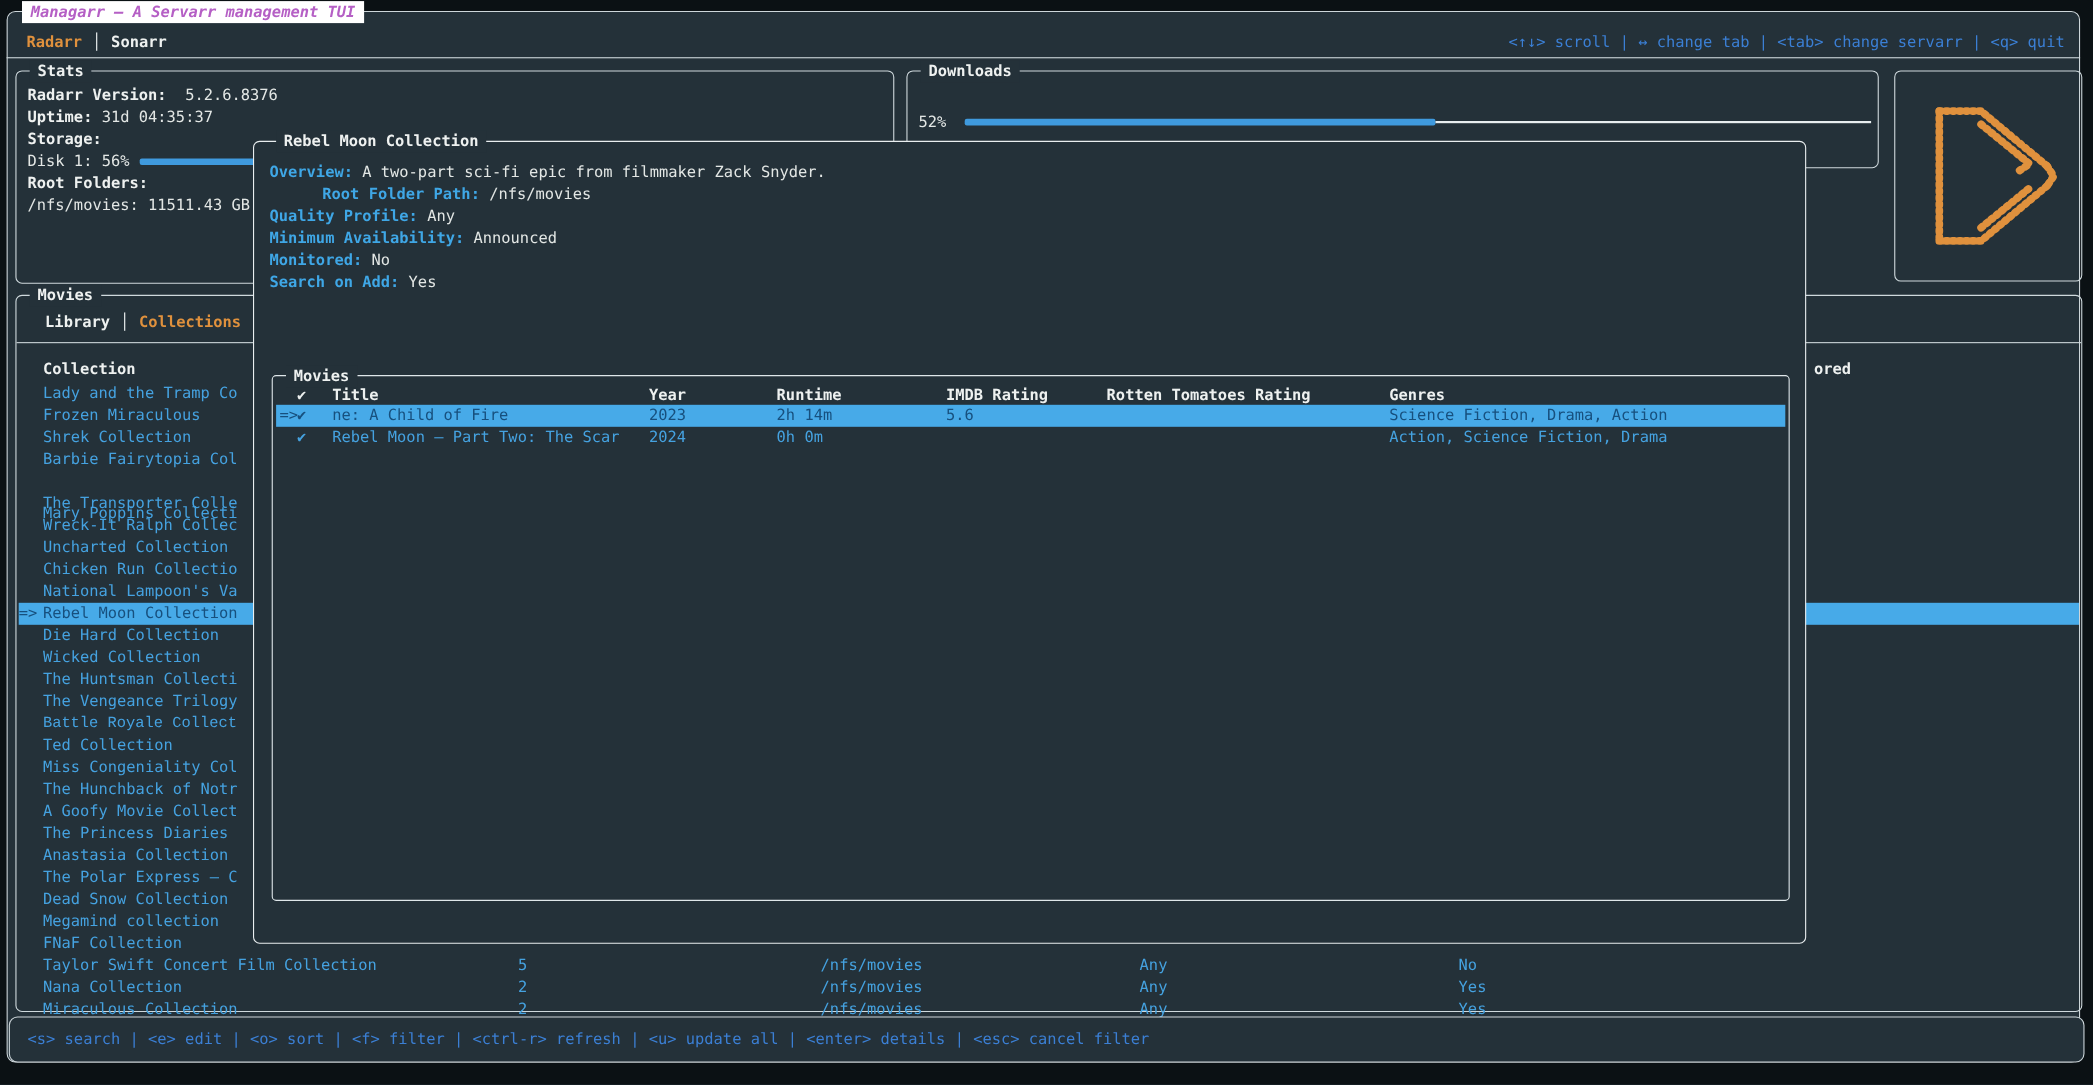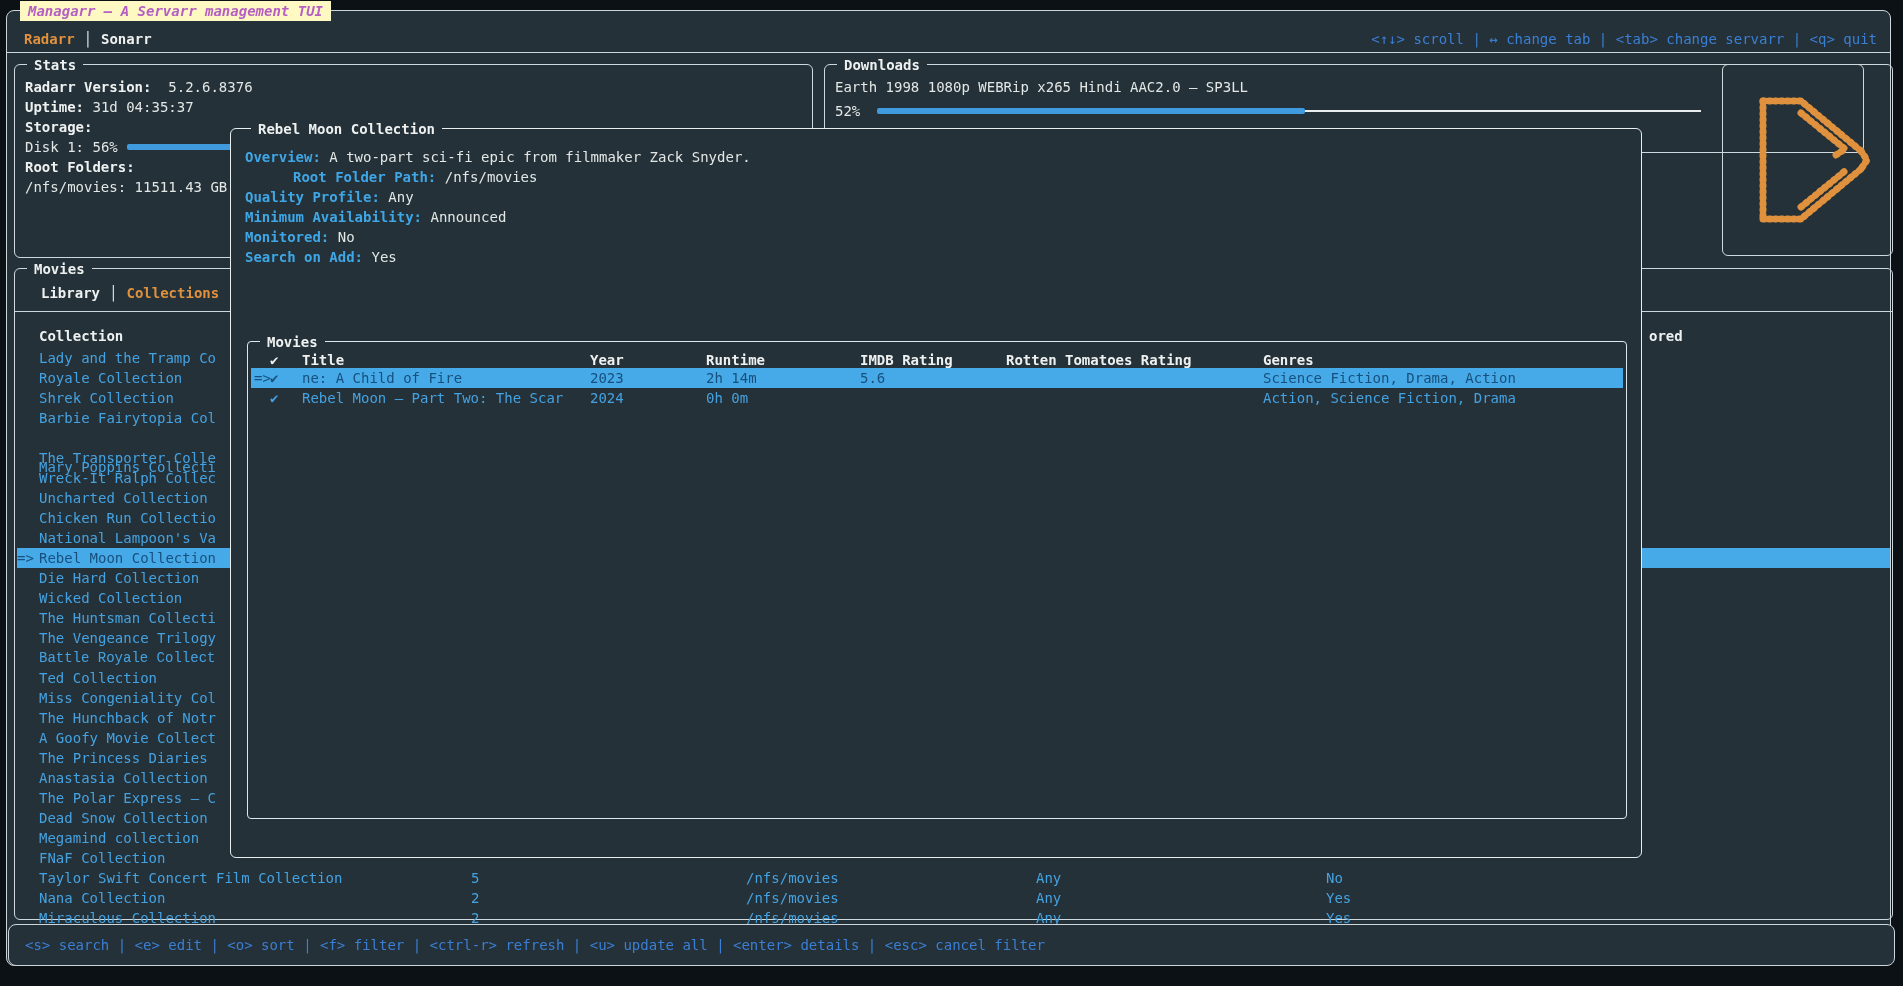--- a/index.html
+++ b/index.html
@@ -11,21 +11,21 @@
     color:#e3e7e5;
     position:relative; overflow:hidden;
   }
   .abs { position:absolute; }
   .screen { left:6px; top:10px; width:1885px; height:956px;
     background:#243139; border:1px solid #cdd6da; border-radius:8px; }
   .panel { position:absolute; border:1px solid #cfd9dd; border-radius:6px; }
   .panel-title { position:absolute; top:-10px; background:#243139; padding:0 7px;
     font-weight:bold; color:#eef1f0; white-space:nowrap; }
   .app-title { left:20px; top:1px; color:#b55fc5; font-weight:bold; font-style:italic;
-    background:#fef9c3; padding:0 8px; white-space:nowrap; z-index:3; }
+    background:#ffffff; padding:0 8px; white-space:nowrap; z-index:3; }
   .tabs-row { left:24px; top:29px; white-space:nowrap; font-weight:bold; }
   .tab-sep { color:#dfe5e6; font-weight:normal; padding:0 9px; }
   .tab-active { color:#e0913d; }
   .tab-idle { color:#eef1f0; }
   .keybinds { color:#3b7fd4; white-space:nowrap; }
   .hline { position:absolute; border-top:1px solid #cdd6da; height:0; }
   .blue { color:#45a2e0; }
   .lbl { font-weight:bold; color:#eef1f0; }
   .mlbl { font-weight:bold; color:#3fa7e6; }
   .row-line { position:absolute; white-space:nowrap; height:20px; }
@@ -74,23 +74,22 @@
       <div class="bar-rest"></div>
   </div>
   <div class="row-line" style="left:10px; top:92px;">
     <span class="lbl">Root Folders:</span>
   </div>
   <div class="row-line" style="left:10px; top:112px;">
     <span>/nfs/movies: 11511.43 GB</span>
   </div>
 </div>
 
-<div class="panel" style="left:824px; top:64px; width:1040px; height:89px;">
+<div class="panel" style="left:824px; top:64px; width:884px; height:89px;">
   <div class="panel-title" style="left:12px;">Downloads</div>
-  <div class="row-line" style="left:10px; top:12px;">Earth 1998 1080p WEBRip x265 Hindi AAC2.0 – SP3LL</div>
   <div class="row-line" style="left:10px; top:36px;">52%</div>
   <div class="bar-track" style="left:52px; top:36px; width:824px;">
     <div class="bar-fill" id="dl-bar" style="width:52%;"></div>
       <div class="bar-rest"></div>
   </div>
 </div>
 
 <div class="panel" style="left:1722px; top:64px; width:171px; height:192px;">
   <svg width="125" height="150" viewBox="0 0 125 150" style="position:absolute; left:26px; top:20px;">
     <g fill="none" stroke="#e0913d" stroke-width="7" stroke-dasharray="1.6 4.4" stroke-linecap="round">
@@ -107,21 +106,21 @@
 <div class="panel" style="left:14px; top:268px; width:1879px; height:652px;">
   <div class="panel-title" style="left:12px;">Movies</div>
   <div class="row-line" style="left:26px; top:14px; font-weight:bold;">
     <span class="tab-idle">Library</span><span class="tab-sep">│</span><span class="tab-active">Collections</span><span class="tab-sep">│</span>
   </div>
   <div class="hline" style="left:0; top:42px; width:1877px;"></div>
   <div class="cell hdr" style="left:24px; top:57px;">Collection</div>
   <div class="cell hdr" style="left:1634px; top:57px;">ored</div>
   <div id="collection-list">
       <div class="list-item" style="top: 79px;">Lady and the Tramp Co</div>
-      <div class="list-item" style="top: 99px;">Royale Collection</div>
+      <div class="list-item" style="top: 99px;">Frozen Miraculous</div>
       <div class="list-item" style="top: 119px;">Shrek Collection</div>
       <div class="list-item" style="top: 139px;">Barbie Fairytopia Col</div>
       <div class="list-item" style="top: 159px; margin-top: 29px;">Mary Poppins Collecti</div>
       <div class="list-item" style="top: 179px;">The Transporter Colle</div>
       <div class="list-item" style="top: 199px;">Wreck-It Ralph Collec</div>
       <div class="list-item" style="top: 219px;">Uncharted Collection</div>
       <div class="list-item" style="top: 239px;">Chicken Run Collectio</div>
       <div class="list-item" style="top: 259px;">National Lampoon's Va</div>
       <div class="sel-bar" style="left: 2px; top: 279px; width: 1873px;">
         <span style="position:absolute;left:0px;">=&gt;</span>

